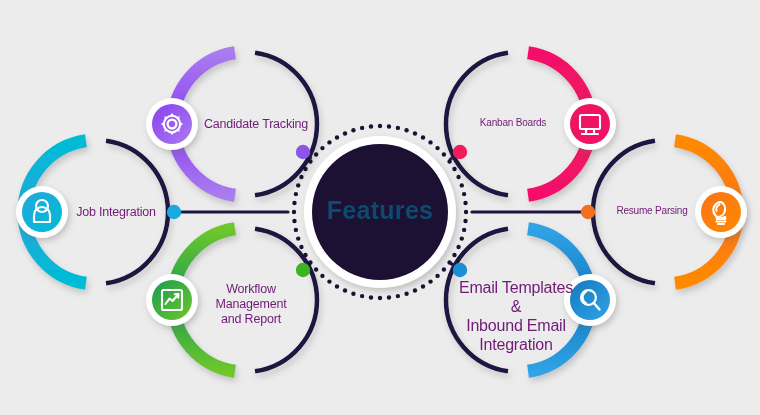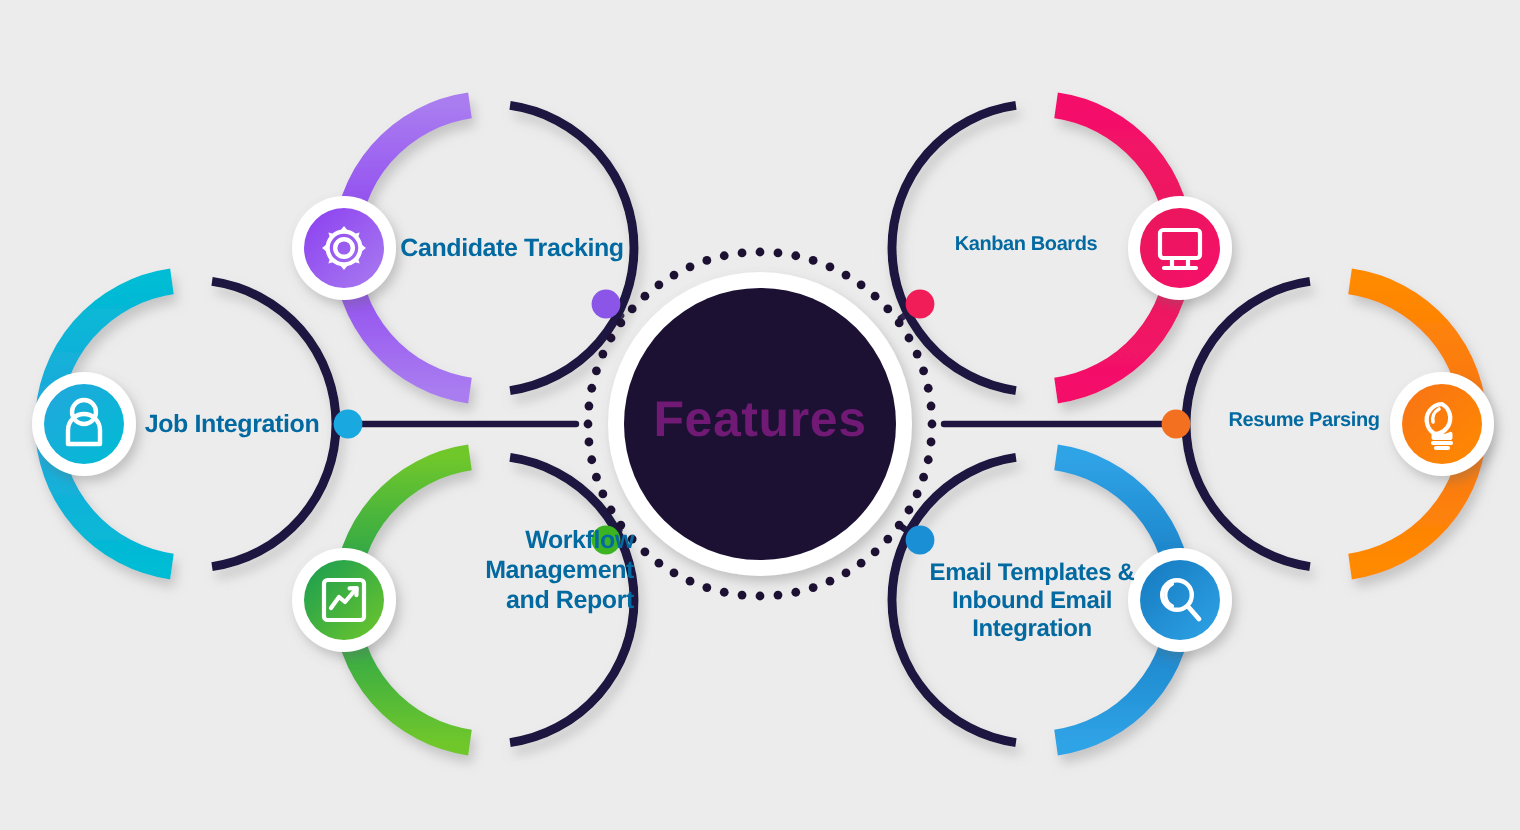--- a/index.html
+++ b/index.html
@@ -8,31 +8,31 @@
     background:#ececec;
     font-family:"Liberation Sans","DejaVu Sans",sans-serif;
     overflow:hidden;
     position:relative;
   }
   #stage{position:absolute;inset:0;width:760px;height:415px;}
   svg#diagram{position:absolute;left:0;top:0;width:760px;height:415px;display:block;}
 
   .node-label{
     position:absolute;
-    font-weight:bold;
-    color:#0369a1;
+    font-weight:normal;
+    color:#701a75;
     text-align:center;
     line-height:1.18;
     letter-spacing:-0.2px;
     pointer-events:none;
     white-space:pre-line;
   }
   .center-label{
     position:absolute;
-    color:#701a75;
+    color:#0c4a6e;
     font-weight:bold;
     font-size:25px;
     letter-spacing:0.3px;
     text-align:center;
     width:180px;
     left:290px;
     top:196px;
   }
 </style>
 </head>
@@ -263,22 +263,22 @@
         <circle cx="303" cy="270" r="7.2" fill="#3cb320"></circle>
         <circle cx="460" cy="270" r="7.2" fill="#1b8fd6"></circle>
       </g>
   </svg>
 
   <div id="labels">
       <div class="node-label" style="left: 56px; top: 205px; width: 120px; font-size: 12.5px;">Job Integration</div>
       <div class="node-label" style="left: 190px; top: 117px; width: 132px; font-size: 12.5px;">Candidate Tracking</div>
       <div class="node-label" style="left: 452px; top: 117px; width: 122px; font-size: 10px;">Kanban Boards</div>
       <div class="node-label" style="left: 592px; top: 205px; width: 120px; font-size: 10px;">Resume Parsing</div>
-      <div class="node-label" style="left: 185px; top: 263px; width: 132px; font-size: 12.5px; text-align: right;">Workflow
+      <div class="node-label" style="left: 185px; top: 282px; width: 132px; font-size: 12.5px;">Workflow
 Management
 and Report</div>
-      <div class="node-label" style="left: 452px; top: 279px; width: 128px; font-size: 12px;">Email Templates &amp;
+      <div class="node-label" style="left: 452px; top: 279px; width: 128px; font-size: 16px;">Email Templates &amp;
 Inbound Email
 Integration</div>
     </div>
 
   <div class="center-label">Features</div>
 </div>
 
 </body></html>

